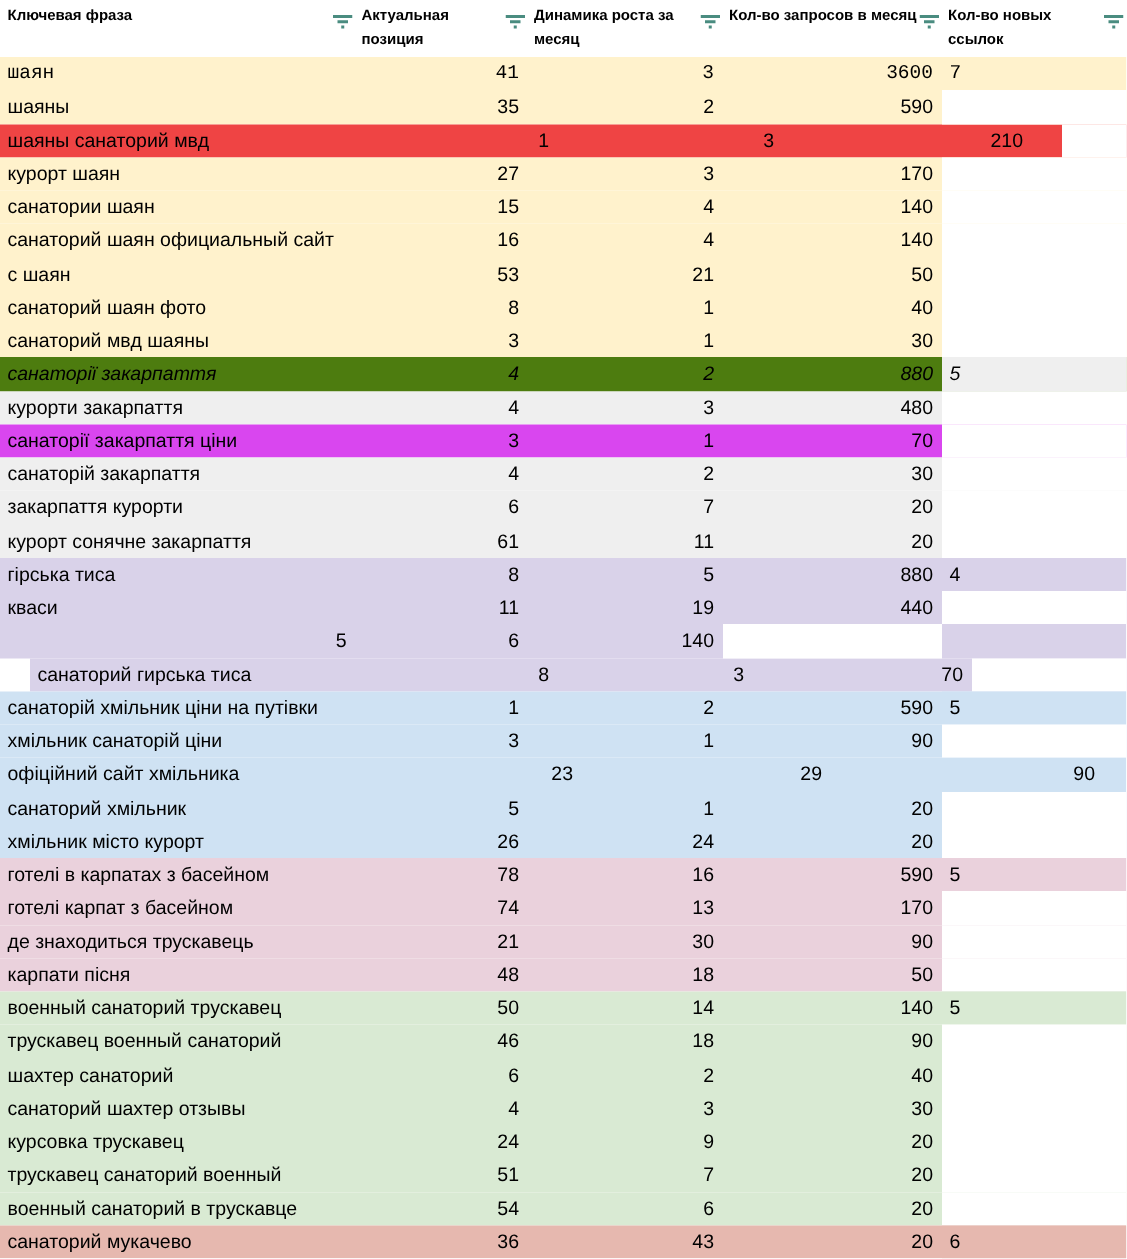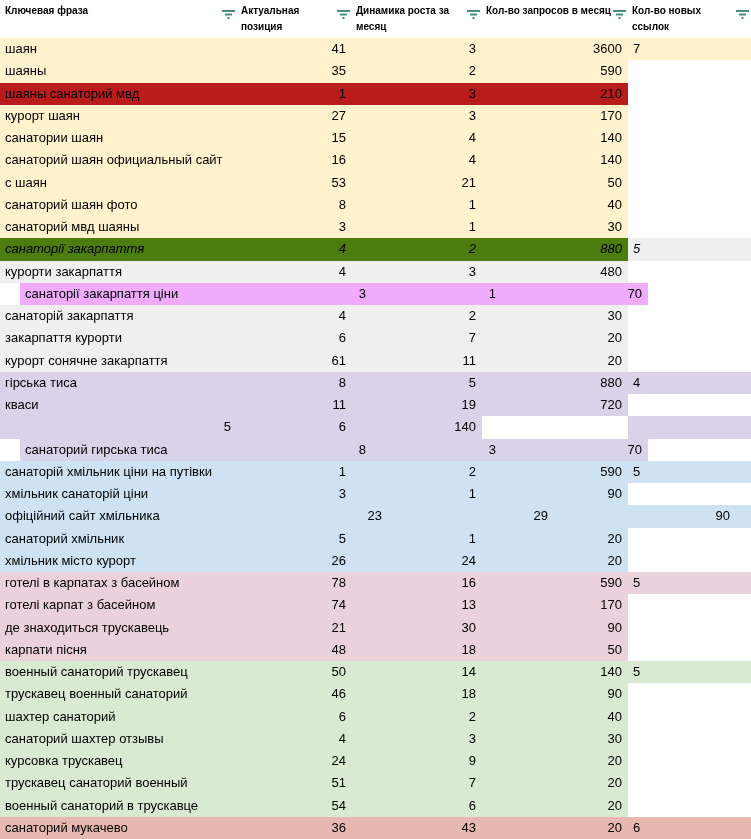--- a/index.html
+++ b/index.html
@@ -121,35 +121,35 @@
         <svg width="13" height="11" viewBox="0 0 13 11">
             <rect x="0" y="1" width="13" height="2"></rect>
             <rect x="3" y="4.5" width="7" height="2"></rect>
             <rect x="5.5" y="8" width="2" height="2"></rect>
           </svg>
       </span>
     </div>
   </div>
 
   <div>
-      <div class="grid-row body-row" style="background: rgb(255, 242, 204);">
+      <div class="grid-row body-row" style="background: rgb(255, 242, 204); font-family: Liberation Mono, monospace;">
         <div class="cell phrase">шаян</div>
         <div class="cell num">41</div>
         <div class="cell num">3</div>
         <div class="cell num">3600</div>
         <div class="cell links" style="background: rgb(255, 242, 204);">7</div>
       </div>
       <div class="grid-row body-row" style="background: rgb(255, 242, 204);">
         <div class="cell phrase">шаяны</div>
         <div class="cell num">35</div>
         <div class="cell num">2</div>
         <div class="cell num">590</div>
         <div class="cell links" style="background: rgb(255, 255, 255);"></div>
       </div>
-      <div class="grid-row body-row" style="background: #b91c1c;">
+      <div class="grid-row body-row" style="background: #ef4444; gap: 20px;">
         <div class="cell phrase">шаяны санаторий мвд</div>
         <div class="cell num">1</div>
         <div class="cell num">3</div>
         <div class="cell num">210</div>
         <div class="cell links" style="background: rgb(255, 255, 255);"></div>
       </div>
       <div class="grid-row body-row" style="background: rgb(255, 242, 204);">
         <div class="cell phrase">курорт шаян</div>
         <div class="cell num">27</div>
         <div class="cell num">3</div>
@@ -198,21 +198,21 @@
         <div class="cell num">880</div>
         <div class="cell links" style="background: rgb(239, 239, 239);">5</div>
       </div>
       <div class="grid-row body-row" style="background: rgb(239, 239, 239);">
         <div class="cell phrase">курорти закарпаття</div>
         <div class="cell num">4</div>
         <div class="cell num">3</div>
         <div class="cell num">480</div>
         <div class="cell links" style="background: rgb(255, 255, 255);"></div>
       </div>
-      <div class="grid-row body-row" style="background: #f0abfc; margin-left: 20px;">
+      <div class="grid-row body-row" style="background: #d946ef;">
         <div class="cell phrase">санаторії закарпаття ціни</div>
         <div class="cell num">3</div>
         <div class="cell num">1</div>
         <div class="cell num">70</div>
         <div class="cell links" style="background: rgb(255, 255, 255);"></div>
       </div>
       <div class="grid-row body-row" style="background: rgb(239, 239, 239);">
         <div class="cell phrase">санаторій закарпаття</div>
         <div class="cell num">4</div>
         <div class="cell num">2</div>
@@ -237,21 +237,21 @@
         <div class="cell phrase">гірська тиса</div>
         <div class="cell num">8</div>
         <div class="cell num">5</div>
         <div class="cell num">880</div>
         <div class="cell links" style="background: rgb(217, 210, 233);">4</div>
       </div>
       <div class="grid-row body-row" style="background: rgb(217, 210, 233);">
         <div class="cell phrase">кваси</div>
         <div class="cell num">11</div>
         <div class="cell num">19</div>
-        <div class="cell num">720</div>
+        <div class="cell num">440</div>
         <div class="cell links" style="background: rgb(255, 255, 255);"></div>
       </div>
       <div class="grid-row body-row" style="background: rgb(217, 210, 233);">
         <div class="cell num">5</div>
         <div class="cell num">6</div>
         <div class="cell num">140</div>
         <div class="cell links" style="background: rgb(255, 255, 255);"></div>
       </div>
       <div class="grid-row body-row" style="background: rgb(217, 210, 233); margin-left: 20px;">
         <div class="cell phrase">санаторий гирська тиса</div>

